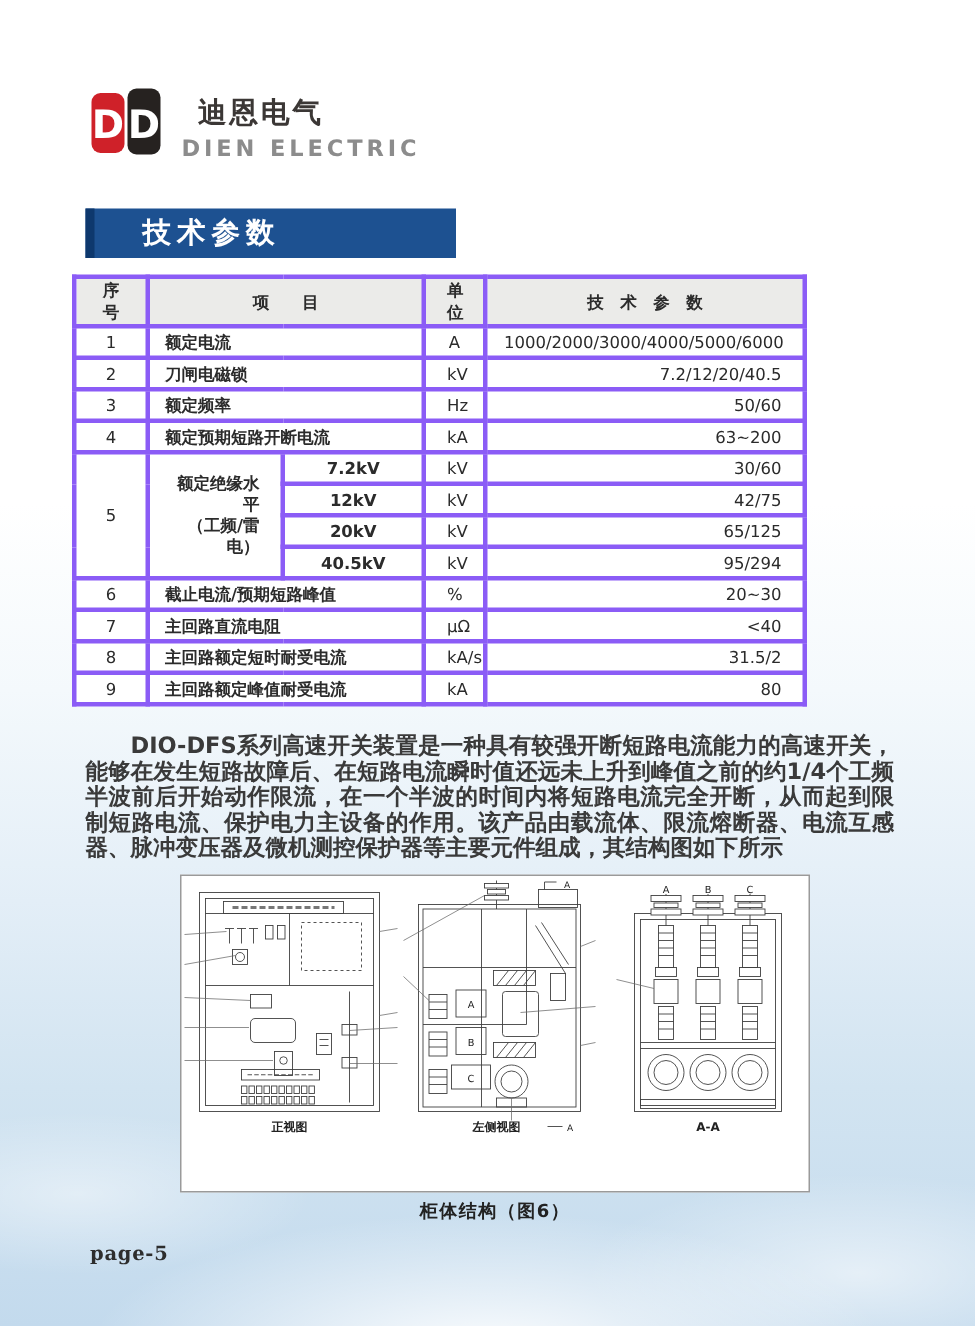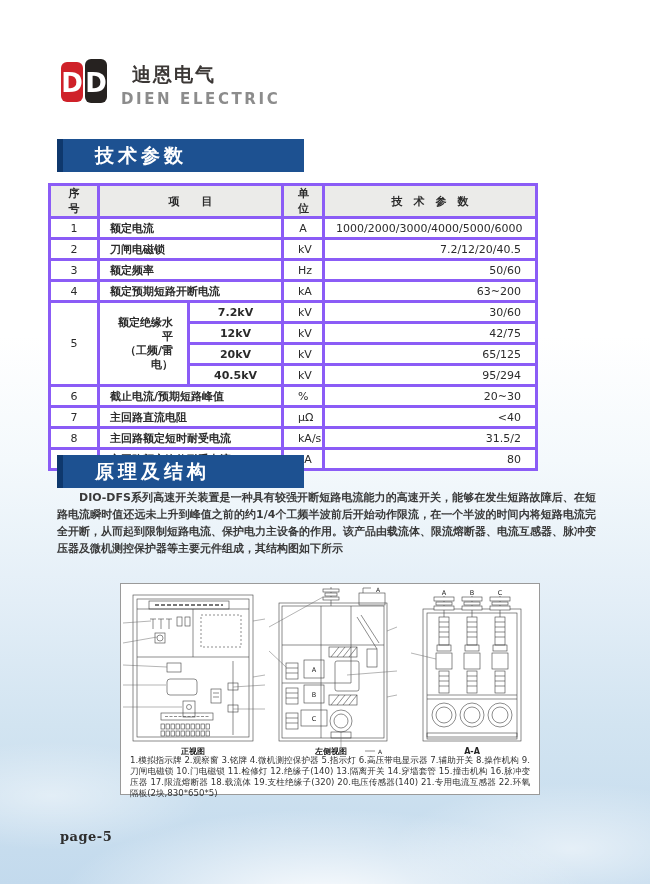--- a/index.html
+++ b/index.html
@@ -35,21 +35,21 @@
   .spec-table td{height:18px;font-size:11px;}
   .c-no{text-align:center;font-weight:normal;}
   .c-item{text-align:left;padding-left:10px !important;font-weight:bold;}
   .c-item-main{text-align:right;font-weight:bold;line-height:14px;}
   .c-level{text-align:center;font-weight:bold;}
   .c-unit{text-align:center;font-weight:normal;}
   .c-val{text-align:right;padding-left:11px !important;font-weight:normal;}
   
   .desc{
     position:absolute;left:57px;top:489px;width:539px;
-    font-size:11px;line-height:17px;color:#3a3a3a;font-weight:600;
+    font-size:15px;line-height:17px;color:#3a3a3a;font-weight:600;
     text-align:justify;text-indent:2em;margin:0;
   }
   
   .figure-box{
     position:absolute;left:120px;top:583px;width:420px;height:212px;
     background:#fff;border:1px solid #9a9a9a;box-sizing:border-box;
   }
   .diagram{display:block;margin:1px auto 0;}
   .parts-list{
     margin:0 9px;font-size:8.6px;line-height:11px;color:#333;text-align:justify;
@@ -168,23 +168,20 @@
     </tr>
     <tr>
       <td class="c-no">9</td>
       <td class="c-item" colspan="2">主回路额定峰值耐受电流</td>
       <td class="c-unit">kA</td>
       <td class="c-val">80</td>
     </tr>
   </tbody>
     </table>
 
-  <div class="band" id="band-principle">
-    <span>原理及结构</span>
-  </div>
 
   <p class="desc">DIO-DFS系列高速开关装置是一种具有较强开断短路电流能力的高速开关，能够在发生短路故障后、在短路电流瞬时值还远未上升到峰值之前的约1/4个工频半波前后开始动作限流，在一个半波的时间内将短路电流完全开断，从而起到限制短路电流、保护电力主设备的作用。该产品由载流体、限流熔断器、电流互感器、脉冲变压器及微机测控保护器等主要元件组成，其结构图如下所示</p>
 
   <div class="figure-box">
     <svg class="diagram" width="418" height="170" viewBox="0 0 418 170">
       <g stroke="#3f3f3f" stroke-width="0.6" fill="none">
 
         <g transform="translate(12,2)">
           <rect x="0" y="8" width="120" height="146"></rect>
           <rect x="4" y="12" width="112" height="138"></rect>
@@ -379,19 +376,19 @@
             </g>
           </g>
           <line x1="4" y1="108" x2="94" y2="108"></line>
           <line x1="4" y1="112" x2="94" y2="112"></line>
           <rect x="4" y="146" width="90" height="6"></rect>
           <line x1="-12" y1="66" x2="13" y2="72" stroke="#6a6a6a" stroke-width="0.5"></line>
           <text x="49" y="167" text-anchor="middle" font-size="8" font-weight="bold" fill="#222">A-A</text>
         </g>
       </g>
     </svg>
-    <div class="parts-list">1.模拟指示牌 2.观察窗 3.铭牌 4.微机测控保护器 5.指示灯 6.高压带电显示器 7.辅助开关 8.操作机构 9.刀闸电磁锁 10.门电磁锁 11.检修灯 12.绝缘子(140) 13.隔离开关 14.穿墙套管 15.撞击机构 16.脉冲变压器 17.限流熔断器 18.载流体 19.支柱绝缘子(320) 20.电压传感器(140) 21.专用电流互感器 22.环氧隔板(2块,830*650*5)</div>
   </div>
 
+  <div class="fig-title">柜体结构（图6）</div>
 
   <div class="page-num">page-5</div>
 
 </div>
 
 </body></html>

